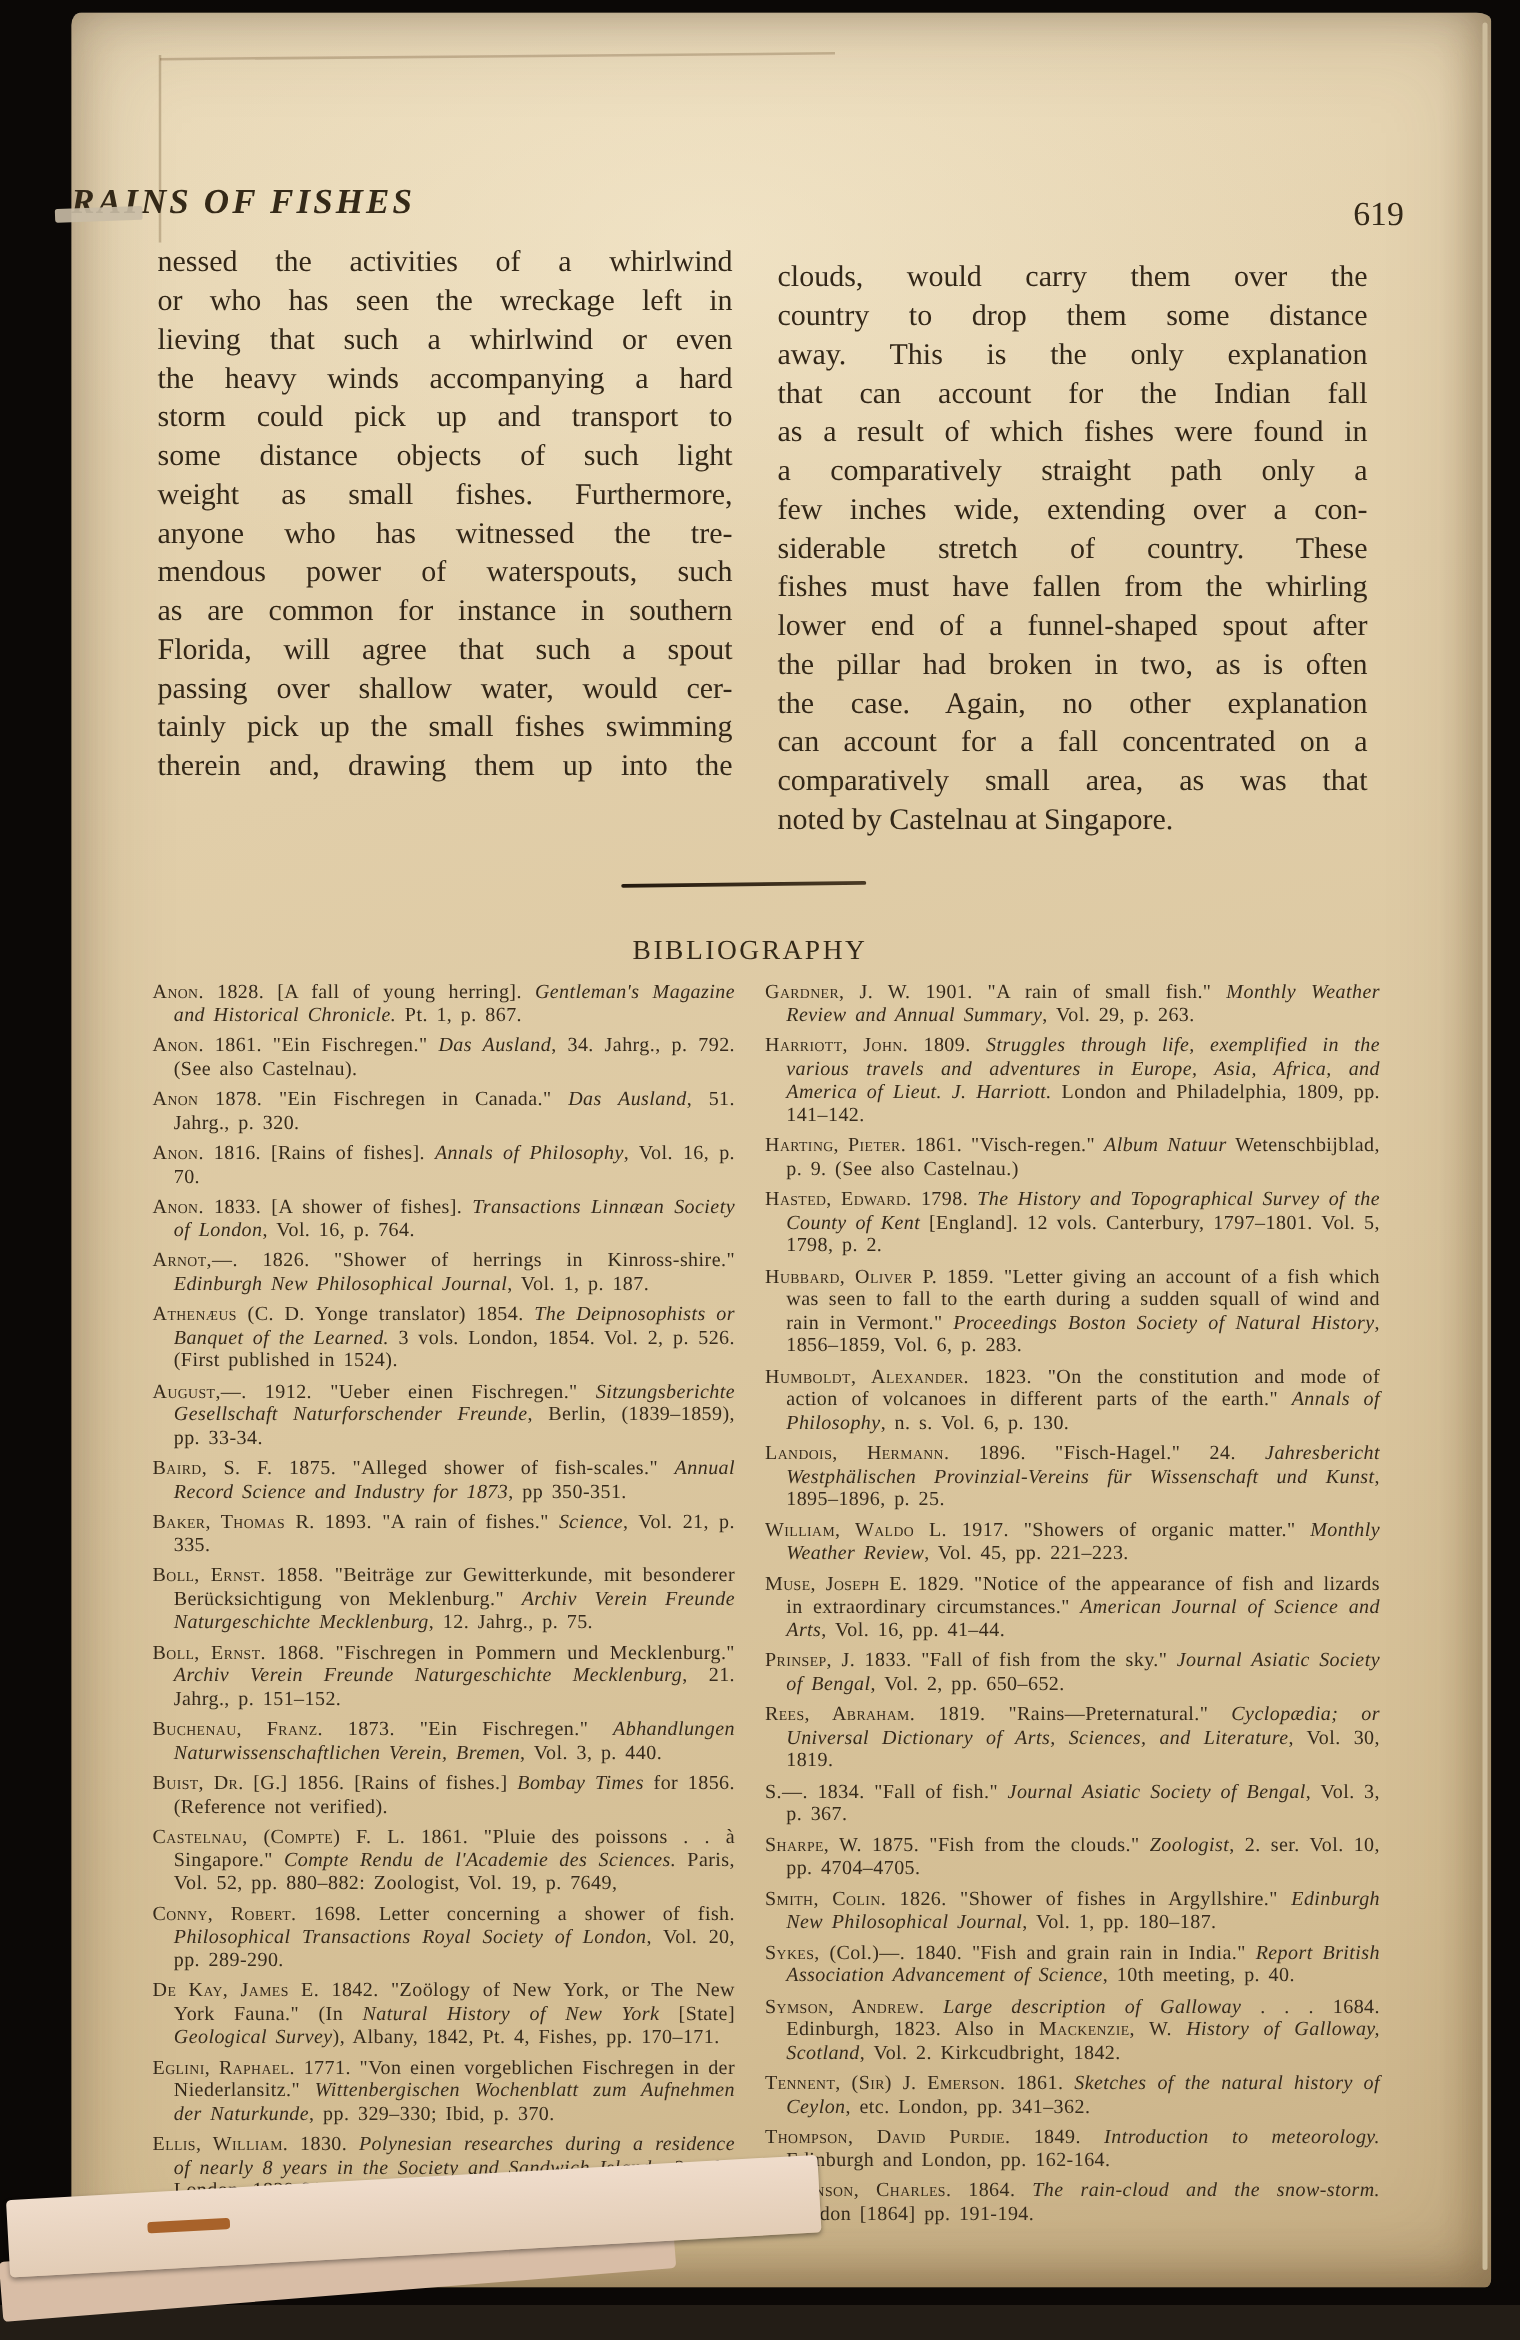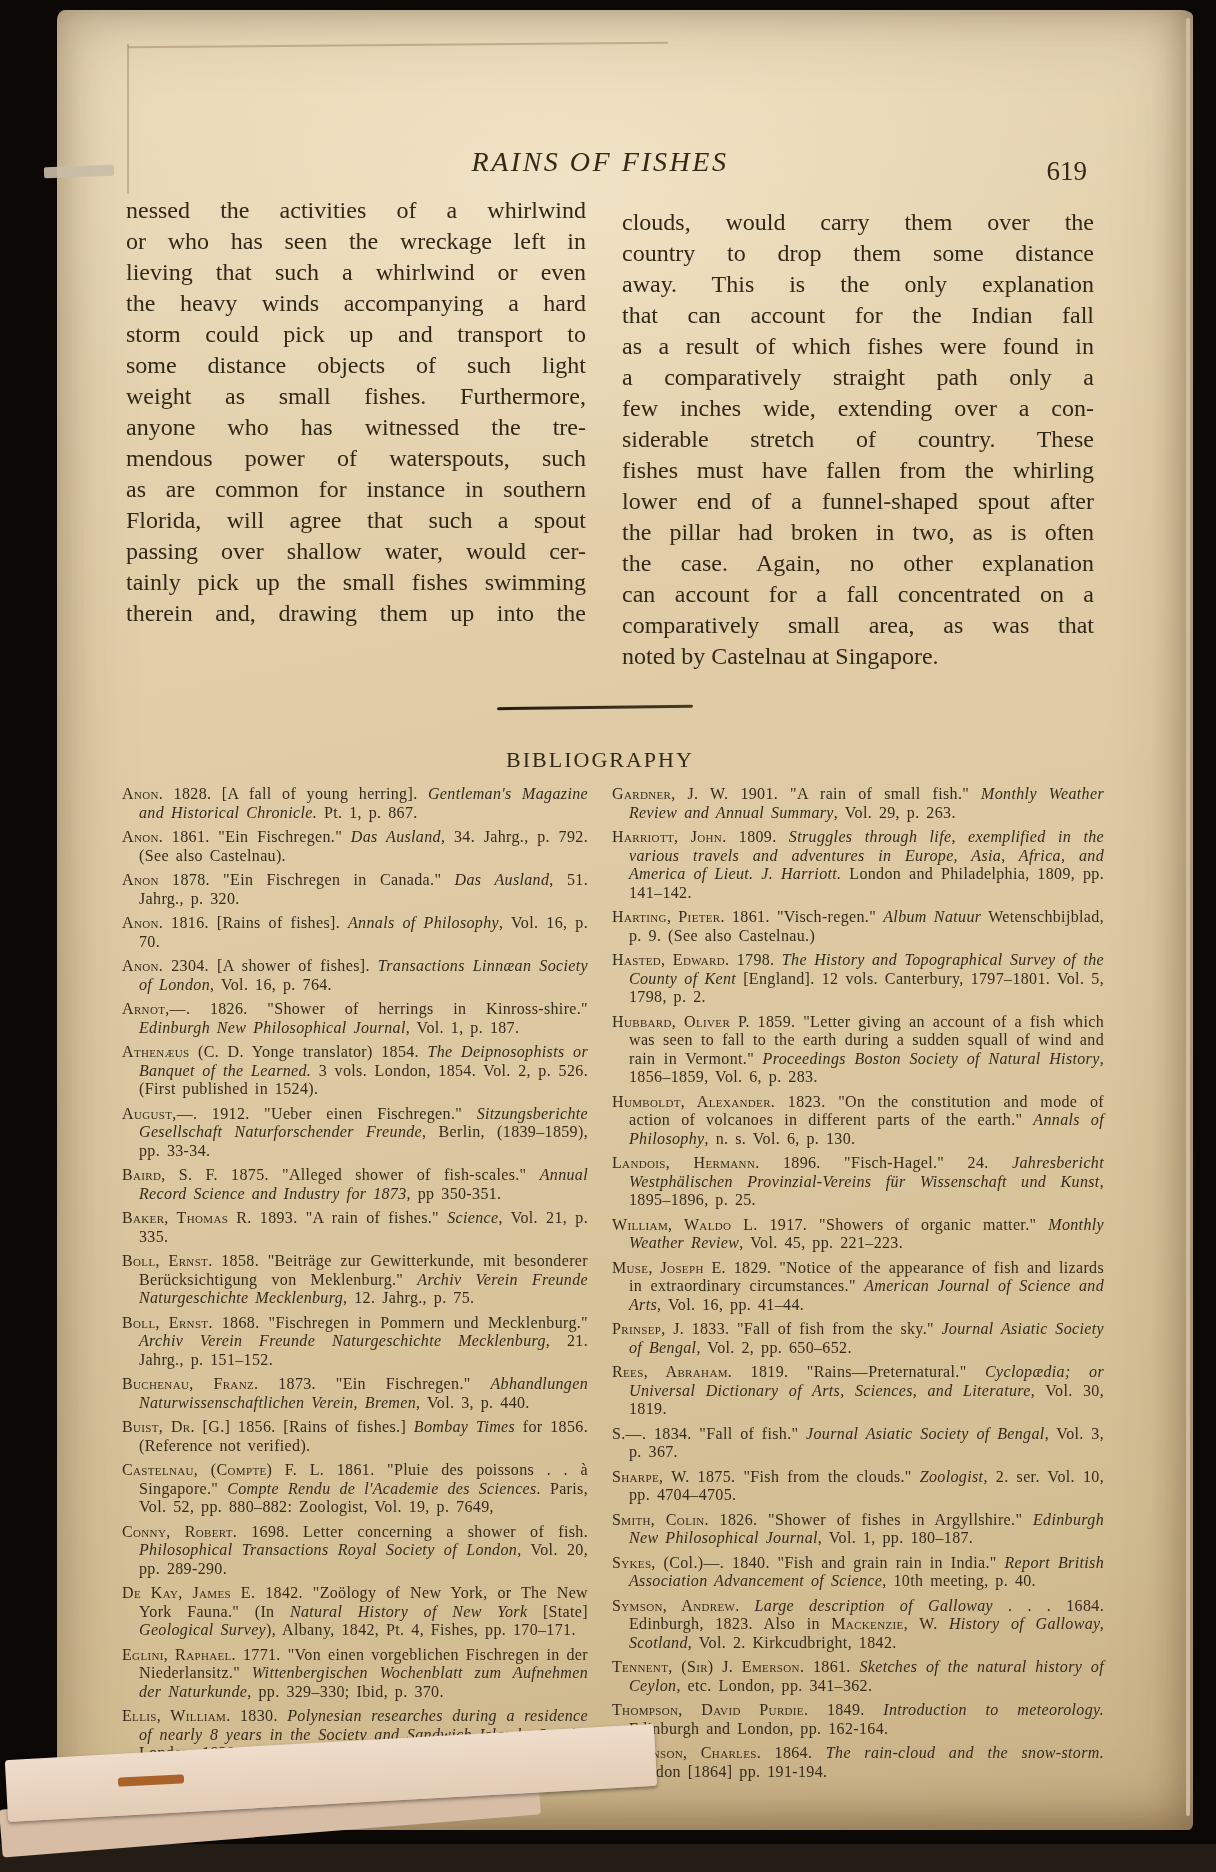--- a/index.html
+++ b/index.html
@@ -11,23 +11,23 @@
       radial-gradient(ellipse 900px 520px at 45% 10%, rgba(250,240,215,.5), rgba(250,240,215,0) 62%),
       linear-gradient(168deg,#e9d9b8 0%,#e1cea9 32%,#dbc7a0 58%,#d3bd93 84%,#c7af85 100%);
     border-radius:8px 12px 5px 10px / 10px 7px 7px 12px;
     box-shadow: inset 0 0 80px rgba(80,55,25,.28), inset -10px 0 30px rgba(80,55,25,.25),
       inset 0 -14px 38px rgba(80,55,25,.22), inset 0 10px 25px rgba(255,248,230,.25);}
   .crease{position:absolute;background:rgba(115,90,55,.32);}
   .crease-h{left:71px;top:34px;width:540px;height:2px;transform:rotate(-.5deg);}
   .crease-v{left:70px;top:34px;width:2px;height:150px;}
   .paper-edge-right{position:absolute;left:1129px;top:8px;width:4px;height:1798px;
     background:#cfc0a0;border-radius:2px;opacity:.9;}
-  .running-head{position:absolute;left:0;top:136px;width:1086px;text-align:center;}
+  .running-head{position:absolute;left:0;top:136px;width:1086px;text-align:left;font-weight:bold;}
   .rh-title{font-style:italic;font-size:28px;letter-spacing:2.5px;color:#342918;}
-  .page-number{position:absolute;left:880px;top:146px;width:150px;text-align:right;
+  .page-number{position:absolute;left:916px;top:146px;width:150px;text-align:right;
     font-size:27px;color:#342918;}
   .body-col{position:absolute;font-size:24px;line-height:31px;color:#332718;}
   #col-left{left:69px;top:185px;width:460px;}
   #col-right{left:565px;top:197px;width:472px;}
   .bline{text-align:justify;text-align-last:justify;white-space:normal;}
   #col-right .bline:last-child{text-align-last:left;}
   .divider{position:absolute;left:440px;top:696px;width:196px;height:3px;
     background:linear-gradient(to right,#241a0f,#4a3a24);transform:rotate(-.7deg);border-radius:2px;}
   .bib-heading{position:absolute;left:0;top:737px;width:1086px;text-align:center;
     font-size:22px;letter-spacing:2px;color:#342918;}
@@ -99,21 +99,21 @@
       </div>
 
     <div class="divider"></div>
     <div class="bib-heading">BIBLIOGRAPHY</div>
 
     <div id="bib-left" class="bib-col">
         <p class="bib-entry"><span class="sc">Anon.</span><span class=""> 1828. [A fall of young herring]. </span><span class="it">Gentleman's Magazine and Historical Chronicle.</span><span class=""> Pt. 1, p. 867.</span></p>
         <p class="bib-entry"><span class="sc">Anon.</span><span class=""> 1861. "Ein Fischregen." </span><span class="it">Das Ausland</span><span class="">, 34. Jahrg., p. 792.  (See also Castelnau).</span></p>
         <p class="bib-entry"><span class="sc">Anon</span><span class=""> 1878. "Ein Fischregen in Canada." </span><span class="it">Das Ausland</span><span class="">, 51. Jahrg., p. 320.</span></p>
         <p class="bib-entry"><span class="sc">Anon.</span><span class=""> 1816. [Rains of fishes]. </span><span class="it">Annals of Philosophy</span><span class="">, Vol. 16, p. 70.</span></p>
-        <p class="bib-entry"><span class="sc">Anon.</span><span class=""> 2304. [A shower of fishes]. </span><span class="it">Transactions Linnæan Society of London</span><span class="">, Vol. 16, p. 764.</span></p>
+        <p class="bib-entry"><span class="sc">Anon.</span><span class=""> 1833. [A shower of fishes]. </span><span class="it">Transactions Linnæan Society of London</span><span class="">, Vol. 16, p. 764.</span></p>
         <p class="bib-entry"><span class="sc">Arnot,</span><span class="">—. 1826. "Shower of herrings in Kinross-shire." </span><span class="it">Edinburgh New Philosophical Journal</span><span class="">, Vol. 1, p. 187.</span></p>
         <p class="bib-entry"><span class="sc">Athenæus</span><span class=""> (C. D. Yonge translator) 1854. </span><span class="it">The Deipnosophists or Banquet of the Learned.</span><span class=""> 3 vols. London, 1854. Vol. 2, p. 526.  (First published in 1524).</span></p>
         <p class="bib-entry"><span class="sc">August,</span><span class="">—. 1912. "Ueber einen Fischregen." </span><span class="it">Sitzungsberichte Gesellschaft Naturforschender Freunde</span><span class="">, Berlin, (1839–1859), pp. 33-34.</span></p>
         <p class="bib-entry"><span class="sc">Baird, S. F.</span><span class=""> 1875. "Alleged shower of fish-scales." </span><span class="it">Annual Record Science and Industry for 1873</span><span class="">, pp 350-351.</span></p>
         <p class="bib-entry"><span class="sc">Baker, Thomas R.</span><span class=""> 1893. "A rain of fishes." </span><span class="it">Science</span><span class="">, Vol. 21, p. 335.</span></p>
         <p class="bib-entry"><span class="sc">Boll, Ernst.</span><span class=""> 1858. "Beiträge zur Gewitterkunde, mit besonderer Berücksichtigung von Meklenburg." </span><span class="it">Archiv Verein Freunde Naturgeschichte Mecklenburg</span><span class="">, 12. Jahrg., p. 75.</span></p>
         <p class="bib-entry"><span class="sc">Boll, Ernst.</span><span class=""> 1868. "Fischregen in Pommern und Mecklenburg." </span><span class="it">Archiv Verein Freunde Naturgeschichte Mecklenburg</span><span class="">, 21. Jahrg., p. 151–152.</span></p>
         <p class="bib-entry"><span class="sc">Buchenau, Franz.</span><span class=""> 1873. "Ein Fischregen." </span><span class="it">Abhandlungen Naturwissenschaftlichen Verein, Bremen</span><span class="">, Vol. 3, p. 440.</span></p>
         <p class="bib-entry"><span class="sc">Buist, Dr.</span><span class=""> [G.] 1856. [Rains of fishes.] </span><span class="it">Bombay Times</span><span class=""> for 1856.  (Reference not verified).</span></p>
         <p class="bib-entry"><span class="sc">Castelnau, (Compte)</span><span class=""> F. L. 1861. "Pluie des poissons . . à Singapore." </span><span class="it">Compte Rendu de l'Academie des Sciences.</span><span class=""> Paris, Vol. 52, pp. 880–882: Zoologist, Vol. 19, p. 7649,</span></p>

